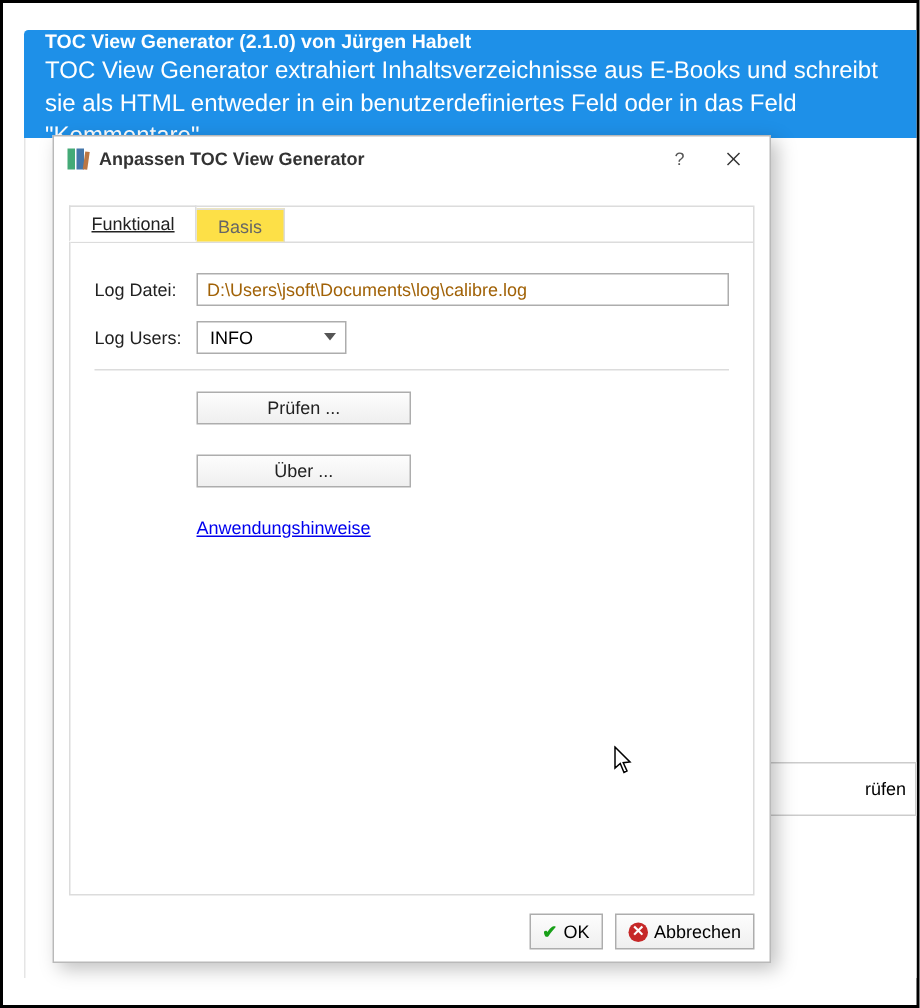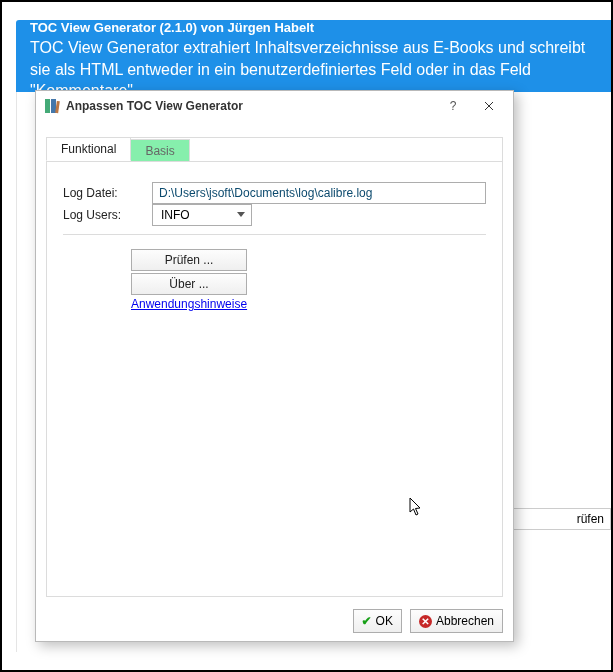--- a/index.html
+++ b/index.html
@@ -13,67 +13,67 @@
     background:#1e90e8; color:#fff; padding:0 14px 10px 14px;
     border-top-left-radius:3px;
   }
   .banner .title { font-weight:600; font-size:13px; }
   .banner .desc { font-size:16px; margin-top:2px; line-height:1.35; }
 
   .under-area {
     position:absolute; left:14px; top:90px; right:0; bottom:18px;
     background:#fff; border-left:1px solid #e5e5e5;
   }
-  .bg-plugin-line { position:absolute; right:0; top:416px; height:22px; width:100px; border:1px solid #ccc; background:#fff; display:flex; align-items:center; justify-content:flex-end; padding:0 6px; }
+  .bg-plugin-line { position:absolute; right:0; top:416px; height:36px; width:100px; border:1px solid #ccc; background:#fff; display:flex; align-items:center; justify-content:flex-end; padding:0 6px; }
 
   .dialog {
     position:absolute; left:33px; top:88px; width:479px; height:552px;
     background:#fff; border:1px solid #b9b9b9;
     box-shadow:4px 4px 12px rgba(0,0,0,0.25);
   }
   .titlebar { height:30px; display:flex; align-items:center; padding:0 6px 0 8px; }
   .tb-icon { width:16px; height:16px; margin-right:6px; }
   .tb-title { flex:1; color:#333; font-size:12px;font-weight:bold; }
   .tb-btn { width:36px; height:24px; display:flex; align-items:center; justify-content:center; color:#555; }
 
   .content { position:absolute; left:10px; top:46px; right:10px; bottom:44px; border:1px solid #dcdcdc; }
 
   .tabs { position:absolute; left:-1px; top:-1px; height:25px; display:flex; }
   .tab {
     height:24px; padding:0 14px; display:flex; align-items:center;
     border:1px solid #dcdcdc; border-bottom:none; background:#fff;
     margin-right:-1px; font-size:12px; color:#222;
   }
-  .tab.active { background:#fff; border-bottom:1px solid #fff; position:relative; z-index:2; }
-  .tab.inactive { background:#86efac; color:#666; height:22px; margin-top:2px; }
+  .tab.active { background:#fff; border-bottom:1px solid #fff; position:relative; z-index:2;text-decoration:underline; }
+  .tab.inactive { background:#fde047; color:#666; height:22px; margin-top:2px; }
   .tab-underline { position:absolute; left:0; right:0; top:23px; height:1px; background:#dcdcdc; }
 
   .form { position:absolute; left:16px; right:16px; top:44px; }
-  .row { display:flex; align-items:center; margin-bottom:0;gap:21px; }
+  .row { display:flex; align-items:center; margin-bottom:10px; }
   .lbl { width:68px; color:#222; }
   .btn {
     height:22px; border:1px solid #adadad; background:linear-gradient(#fdfdfd,#efefef);
     padding:0 10px; display:inline-flex; align-items:center; justify-content:center;
     color:#222; cursor:default; min-width:100px;
   }
   .btn.sel { min-width:100px; margin-right:8px; }
   .txt {
-    height:22px; border:1px solid #adadad; padding:0 6px; background:#fff; color:#0c4a6e;
+    height:22px; border:1px solid #adadad; padding:0 6px; background:#fff; color:#a16207;
     flex:1; display:flex; align-items:center; overflow:hidden; white-space:nowrap;
   }
   .combo {
     height:22px; width:100px; border:1px solid #adadad; background:#fff;
     display:flex; align-items:center; padding:0 6px 0 8px; position:relative;
   }
   .combo .arrow { position:absolute; right:6px; top:7px; width:0;height:0;border-left:4px solid transparent;border-right:4px solid transparent;border-top:5px solid #555; }
 
   .hr { border:none; border-top:1px solid #dcdcdc; margin:8px 0 14px 0; }
 
   .linkrow { margin-left:68px; }
-  .linkrow .btn { width:116px; margin-bottom:2px; }
+  .linkrow .btn { width:143px; margin-bottom:20px; }
   .link { color:#0000ee; text-decoration:underline; cursor:pointer; }
 
   .footer { position:absolute; left:0; right:0; bottom:8px; display:flex; justify-content:flex-end; gap:8px; padding:0 10px; }
   .fbtn { height:24px; border:1px solid #adadad; background:linear-gradient(#fdfdfd,#efefef); padding:0 8px; display:inline-flex; align-items:center; gap:4px; }
   .ok-ico { color:#18a018; font-weight:bold; }
   .cancel-ico { width:13px; height:13px; border-radius:50%; background:#c62828; color:#fff; display:inline-flex; align-items:center; justify-content:center; font-size:10px; font-weight:bold; }
 
   .cursor { position:absolute; left:407px; top:495px; pointer-events:none; }
 </style>
 </head>

